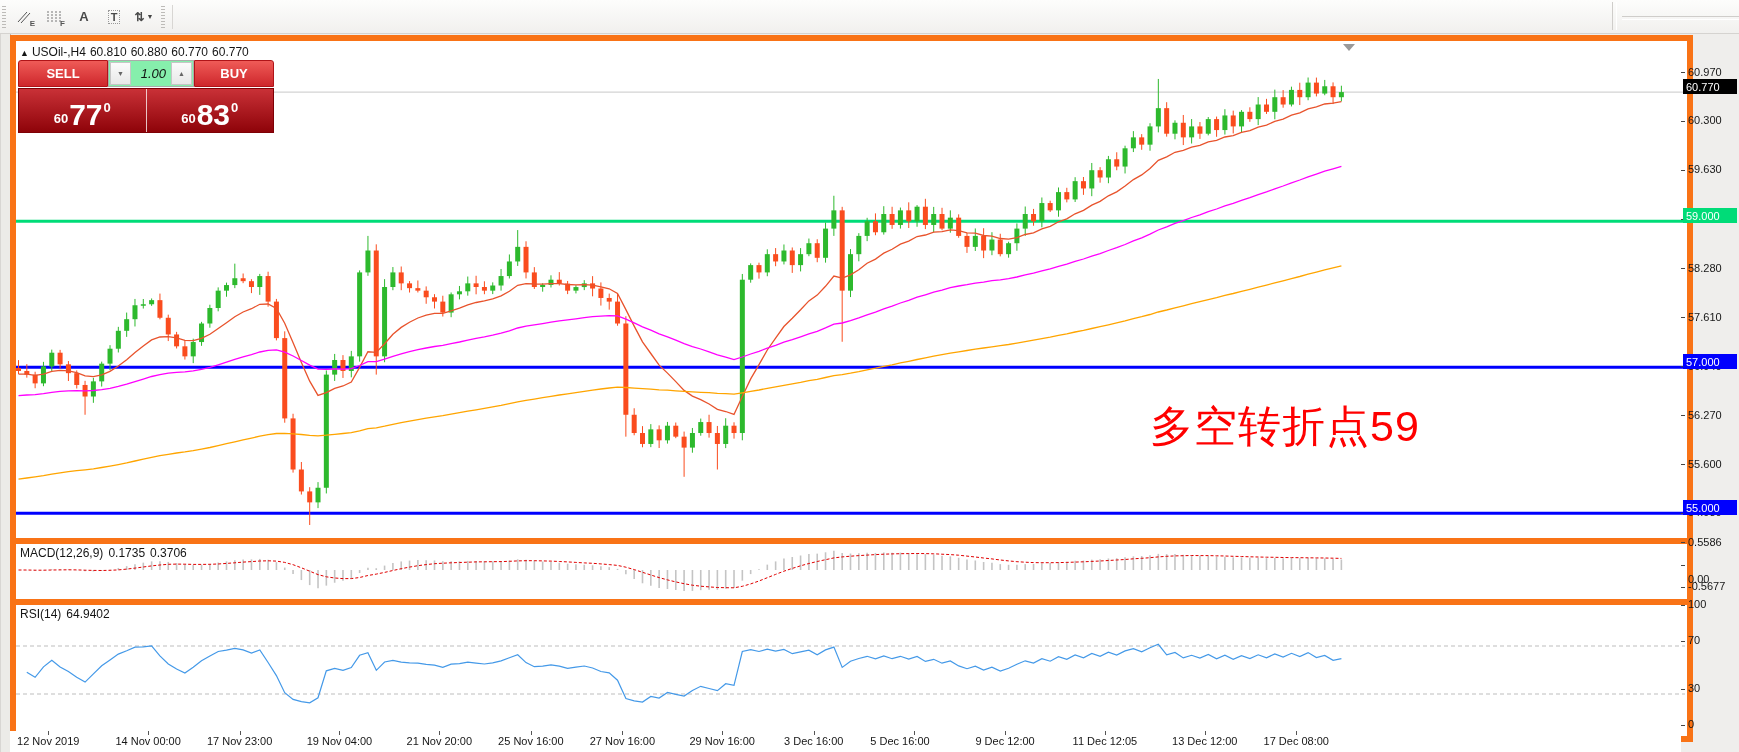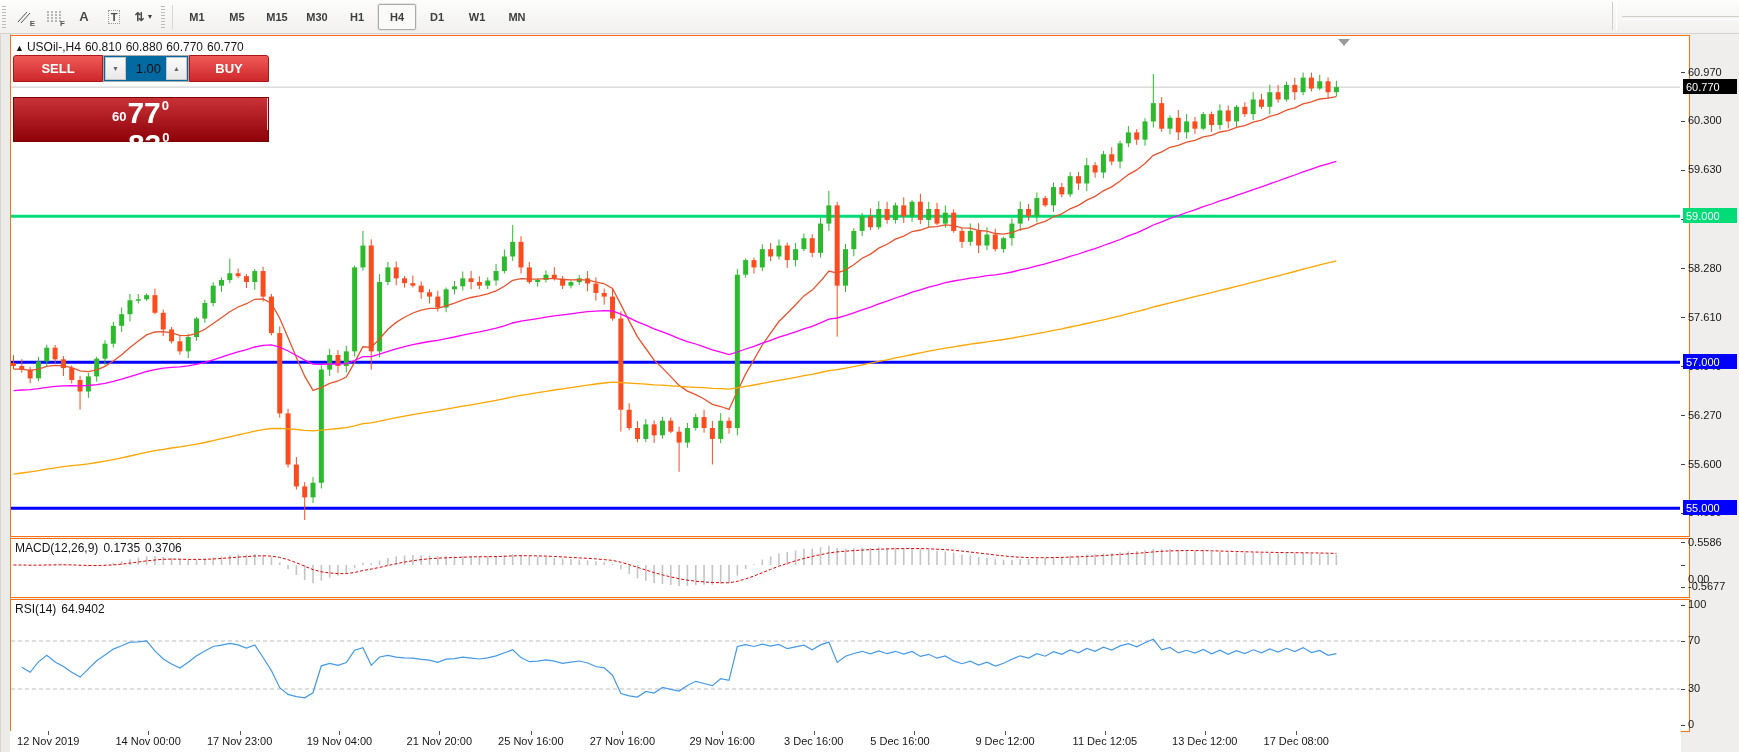--- a/index.html
+++ b/index.html
@@ -20,47 +20,47 @@
   .tb-sep{width:1px;height:24px;background:#D8D6D3;margin:0 4px;}
   .tb-caret{font-size:7px;color:#444;margin-left:2px;}
   #tb-right-vline{position:absolute;left:1612px;top:2px;height:28px;width:3px;
     border-left:1px solid #CFCDCA;border-right:1px solid #FFF;}
   #tb-right-hline{position:absolute;left:1622px;top:16px;width:117px;height:2px;
     border-top:1px solid #CFCDCA;border-bottom:1px solid #FFF;}
   
   #left-strip{position:absolute;left:0;top:34px;width:9px;height:718px;background:#ECEBE8;
     border-right:1px solid #BAB8B5;border-left:1px solid #D8D6D3;}
   
-  .panel{position:absolute;left:10px;width:1671px;background:#FFF;border:1px solid #f97316;padding-left:7px;}
+  .panel{position:absolute;left:10px;width:1671px;background:#FFF;border:6px solid #f97316;}
   #main-panel{top:35px;height:500px;}
   #macd-panel{top:538px;height:58px;}
   #rsi-panel{top:599px;height:131px;}
   #time-axis{position:absolute;left:10px;top:731px;width:1671px;height:21px;background:#FFF;}
   .panel svg{position:absolute;left:0;top:0;}
   
   #chart-title{position:absolute;left:4px;top:4px;font-size:12px;color:#151515;z-index:5;}
   #chart-title .arrow{font-size:9px;margin-right:3px;}
   #chart-title span{margin-right:4px;}
   
   .ind-label{position:absolute;left:4px;top:2px;font-size:12px;color:#151515;z-index:5;}
   .ind-label span{margin-right:5px;}
   
   #trade-widget{position:absolute;left:2px;top:19px;width:256px;z-index:6;font-weight:bold;}
   #tw-row1{display:flex;height:27px;}
   .tw-btn{width:88px;color:#FFF;font-size:13px;display:flex;align-items:center;justify-content:center;
     background:linear-gradient(#EF5B57,#CE272C);border:1px solid #B01418;cursor:pointer;}
   #tw-sell{border-radius:3px 0 0 0;}
   #tw-buy{width:78px;border-radius:0 3px 0 0;}
-  #tw-spinner{flex:1;display:flex;background:#0369a1;border:1px solid #ABABAB;}
+  #tw-spinner{flex:1;display:flex;background:#86efac;border:1px solid #ABABAB;font-style:italic;}
   .spin-btn{width:19px;display:flex;align-items:center;justify-content:center;font-size:7px;color:#666;
     background:linear-gradient(#FBFBFB,#E8E8E8);border:1px solid #C6C6C6;margin:1px;cursor:pointer;}
   #tw-volume{flex:1;display:flex;align-items:center;justify-content:flex-end;padding-right:4px;
     font-size:13px;color:#111;font-weight:normal;}
-  #tw-row2{display:flex;height:43px;margin-top:15px;border:1px solid #7E0005;
-    background:linear-gradient(#C93137,#8E0309);flex-direction:column;}
+  #tw-row2{display:flex;height:43px;margin-top:1px;border:1px solid #7E0005;
+    background:linear-gradient(#C93137,#8E0309);}
   .price-tile{flex:1;display:flex;align-items:flex-end;justify-content:center;color:#FFF;
     padding-bottom:3px;cursor:pointer;}
   .price-tile.left{border-right:1px solid rgba(255,255,255,.75);}
   .p-small{font-size:13px;margin:0 1px 3px 0;}
   .p-big{font-size:30px;line-height:28px;}
   .p-sup{font-size:13px;margin:0 0 14px 1px;}
   
   .tick-label{position:absolute;left:1688px;font-size:11px;color:#161616;white-space:nowrap;}
   .tick-dash{position:absolute;left:1681px;width:4px;height:1px;background:#444;}
   .badge{position:absolute;left:1683px;width:51px;height:15px;font-size:11px;color:#FFF;
@@ -103,31 +103,20 @@
         <div class="tb-btn">
           <div style="font-size: 11px; color: rgb(74, 74, 74); border: 1px dotted rgb(153, 153, 153); padding: 0px 2px; line-height: 12px;">T</div>
         </div>
         <div class="tb-btn">
           <div class="tool-big" style="font-size: 12px;">⇅</div>
           <div class="tb-caret">▼</div>
         </div>
       </div>
     <div class="tb-grip"></div>
     <div class="tb-sep"></div>
-    <div id="tf-buttons" style="display:flex;">
-        <div class="tb-btn" style="padding: 0px 5px;">M1</div>
-        <div class="tb-btn" style="padding: 0px 5px;">M5</div>
-        <div class="tb-btn" style="padding: 0px 5px;">M15</div>
-        <div class="tb-btn" style="padding: 0px 5px;">M30</div>
-        <div class="tb-btn" style="padding: 0px 5px;">H1</div>
-        <div class="tb-btn active" style="padding: 0px 5px;">H4</div>
-        <div class="tb-btn" style="padding: 0px 5px;">D1</div>
-        <div class="tb-btn" style="padding: 0px 5px;">W1</div>
-        <div class="tb-btn" style="padding: 0px 5px;">MN</div>
-      </div>
     <div id="tb-right-vline"></div>
     <div id="tb-right-hline"></div>
   </div>
 
   <div id="left-strip"></div>
 
   <div id="main-panel" class="panel">
     <div id="chart-title">
       <span class="arrow">▲</span><span>USOil-,H4</span><span>60.810</span><span>60.880</span><span>60.770</span><span>60.770</span>
     </div>
@@ -692,20 +681,21 @@
       <div class="time-tick" style="left: 995.08px;"></div>
       <div class="time-label" style="left: 995.08px;">9 Dec 12:00</div>
       <div class="time-tick" style="left: 1094.92px;"></div>
       <div class="time-label" style="left: 1094.92px;">11 Dec 12:05</div>
       <div class="time-tick" style="left: 1194.76px;"></div>
       <div class="time-label" style="left: 1194.76px;">13 Dec 12:00</div>
       <div class="time-tick" style="left: 1286.28px;"></div>
       <div class="time-label" style="left: 1286.28px;">17 Dec 08:00</div>
     </div>
 
+  <div id="annotation">多空转折点59</div>
 
 <div class="tick-dash" style="top: 72px;"></div>
     <div class="tick-label" style="top: 65.5px;">60.970</div>
     <div class="tick-dash" style="top: 120.91px;"></div>
     <div class="tick-label" style="top: 114.41px;">60.300</div>
     <div class="tick-dash" style="top: 169.82px;"></div>
     <div class="tick-label" style="top: 163.32px;">59.630</div>
     <div class="tick-dash" style="top: 218.73px;"></div>
     <div class="tick-label" style="top: 212.23px;">58.960</div>
     <div class="tick-dash" style="top: 268.37px;"></div>

